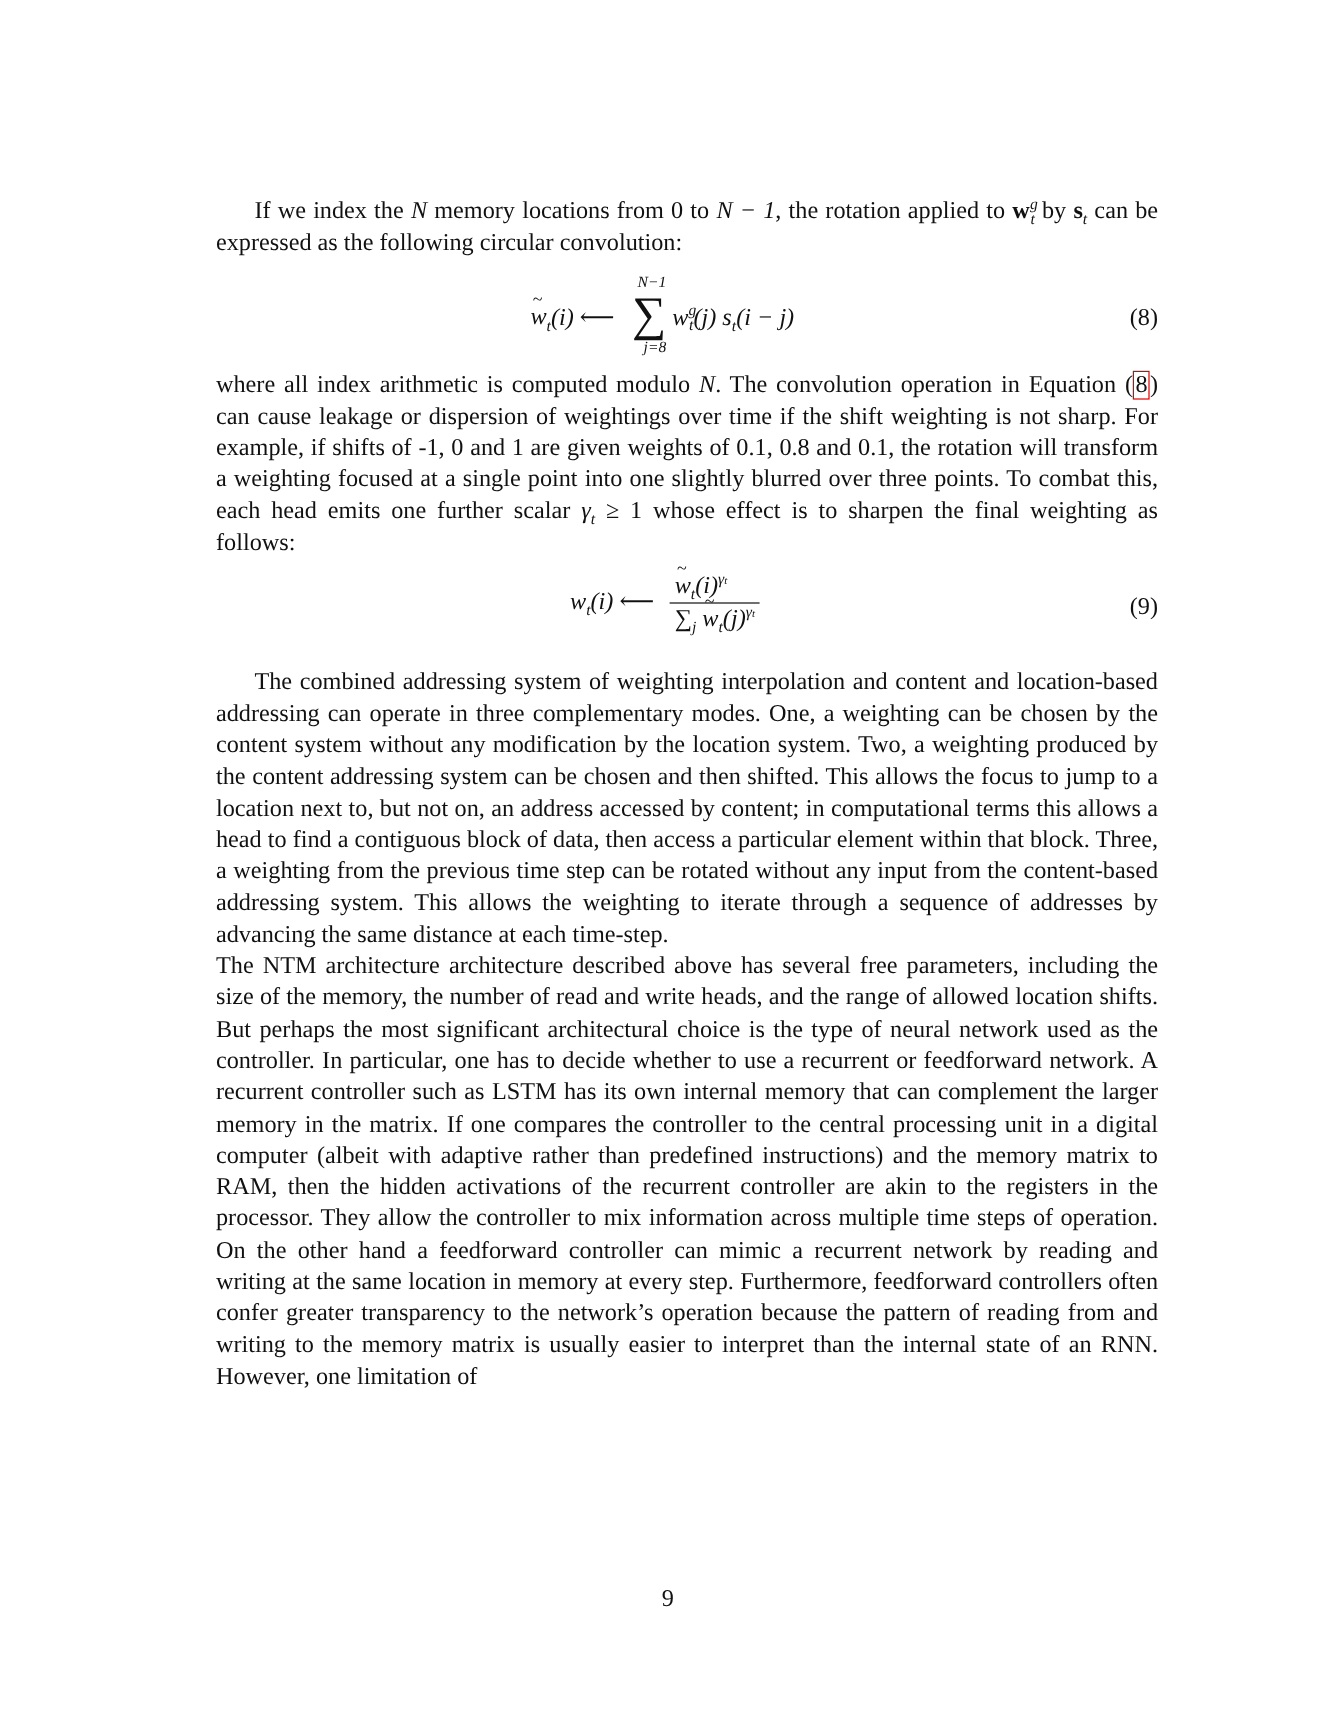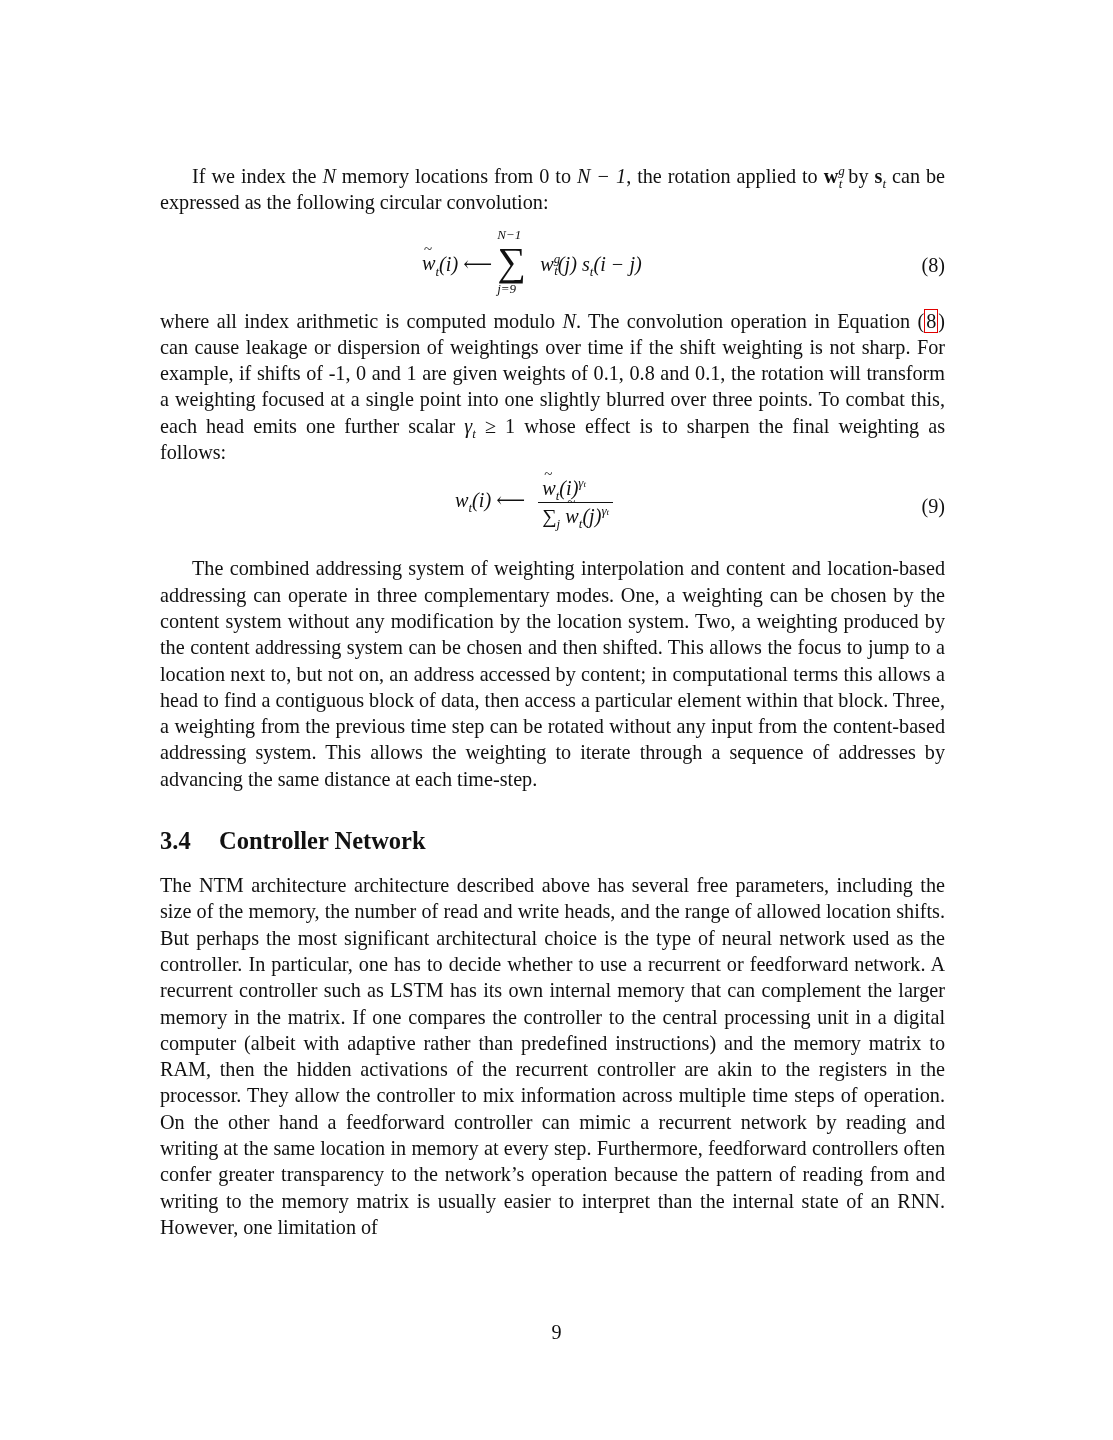--- a/index.html
+++ b/index.html
@@ -1,36 +1,36 @@
 <!DOCTYPE html>
 <html><head>
 <meta charset="utf-8">
 <style>
   html, body { margin: 0; padding: 0; background: #ffffff; }
   body {
     width: 1113px; height: 1440px; position: relative; overflow: hidden;
     font-family: "Liberation Serif", "DejaVu Serif", serif;
     color: #111111;
   }
-  .page { position: absolute; left: 160px; top: 163px; width: 785px; }
+  .page { position: absolute; left: 180px; top: 163px; width: 785px; }
   p.para {
     margin: 0; font-size: 20.2px; line-height: 26.3px; text-align: justify;
     text-align-last: left;
   }
   p.indent { text-indent: 32px; }
   .m { font-style: italic; }
   .bold { font-weight: bold; font-style: normal; }
   sup.s, sub.s { font-size: 13px; line-height: 0; }
   .eq {
     position: relative; height: 72px; font-size: 20.2px;
   }
   .eq .body { position: absolute; top: 0; }
   .eq .num { position: absolute; right: 0; }
   .sigma-wrap {
-    display: inline-block; position: relative; width: 38px; text-align: left;
+    display: inline-block; position: relative; width: 38px; text-align: right;
     vertical-align: middle;
   }
   .sigma-wrap .sig { font-size: 40px; line-height: 40px; display: block; }
   .sigma-wrap .lim-top, .sigma-wrap .lim-bot {
     font-size: 13px; font-style: italic; display: block; line-height: 14px;
   }
   .frac {
     display: inline-block; vertical-align: middle; margin-left: 8px;
   }
   .frac .numer { display: block; padding: 0 4px 2px 4px; border-bottom: 1px solid #111; }
@@ -56,21 +56,21 @@
 
   <p class="para indent"><span>If we index the </span><span class="m">N</span><span> memory locations from </span><span>0</span><span> to </span><span class="m">N − 1</span><span>, the rotation applied to </span><span class="bold">w</span><sup class="s m">g</sup><sub class="s m" style="margin-left:-6px">t</sub><span> by </span><span class="bold">s</span><sub class="s m">t</sub><span> can be expressed as the following circular convolution:</span></p>
 
   <div class="eq" style="margin-top:6px; height:86px;">
     <div class="body" style="left:262px; top:10px;">
       <span class="m tilde">w</span><sub class="s m">t</sub><span class="m">(i)</span>
       <span>⟵</span>
       <span class="sigma-wrap" style="top:-4px;">
         <span class="lim-top">N−1</span>
         <span class="sig">∑</span>
-        <span class="lim-bot">j=9</span>
+        <span class="lim-bot">j=8</span>
       </span>
       <span class="m">w</span><sup class="s m">g</sup><sub class="s m" style="margin-left:-6px">t</sub><span class="m">(j)</span>
       <span class="m">s</span><sub class="s m">t</sub><span class="m">(i − j)</span>
     </div>
     <span class="num" style="top:32px;">(8)</span>
   </div>
 
   <p class="para"><span>where all index arithmetic is computed modulo </span><span class="m">N</span><span>.  The convolution operation in Equation (</span><a class="ref-box" style="color:inherit;text-decoration:none;">8</a><span>) can cause leakage or dispersion of weightings over time if the shift weighting is not sharp.  For example, if shifts of -1, 0 and 1 are given weights of 0.1, 0.8 and 0.1, the rotation will transform a weighting focused at a single point into one slightly blurred over three points.  To combat this, each head emits one further scalar </span><span class="m">γ</span><sub class="s m">t</sub><span> ≥ 1</span><span> whose effect is to sharpen the final weighting as follows:</span></p>
 
   <div class="eq" style="height:90px;">
@@ -80,19 +80,18 @@
       <span class="frac">
         <span class="numer"><span class="m tilde">w</span><sub class="s m">t</sub><span class="m">(i)</span><sup class="s m">γ</sup><sup class="s m" style="font-size:9px">t</sup></span>
         <span class="denom"><span>∑</span><sub class="s m">j</sub> <span class="m tilde">w</span><sub class="s m">t</sub><span class="m">(j)</span><sup class="s m">γ</sup><sup class="s m" style="font-size:9px">t</sup></span>
       </span>
     </div>
     <span class="num" style="top:30px;">(9)</span>
   </div>
 
   <p class="para indent">The combined addressing system of weighting interpolation and content and location-based addressing can operate in three complementary modes.  One, a weighting can be chosen by the content system without any modification by the location system.  Two, a weighting produced by the content addressing system can be chosen and then shifted. This allows the focus to jump to a location next to, but not on, an address accessed by content; in computational terms this allows a head to find a contiguous block of data, then access a particular element within that block.  Three, a weighting from the previous time step can be rotated without any input from the content-based addressing system.  This allows the weighting to iterate through a sequence of addresses by advancing the same distance at each time-step.</p>
 
-  <h2 class="sec" style="margin-top:34px; margin-bottom:16px;"><span class="secnum">3.4</span><span>Controller Network</span></h2>
 
   <p class="para">The NTM architecture architecture described above has several free parameters, including the size of the memory, the number of read and write heads, and the range of allowed location shifts.  But perhaps the most significant architectural choice is the type of neural network used as the controller.  In particular, one has to decide whether to use a recurrent or feedforward network. A recurrent controller such as LSTM has its own internal memory that can complement the larger memory in the matrix.  If one compares the controller to the central processing unit in a digital computer (albeit with adaptive rather than predefined instructions) and the memory matrix to RAM, then the hidden activations of the recurrent controller are akin to the registers in the processor. They allow the controller to mix information across multiple time steps of operation. On the other hand a feedforward controller can mimic a recurrent network by reading and writing at the same location in memory at every step.  Furthermore, feedforward controllers often confer greater transparency to the network’s operation because the pattern of reading from and writing to the memory matrix is usually easier to interpret than the internal state of an RNN. However, one limitation of</p>
 
 </div>
 
 <div class="pagenum">9</div>
 
 </body></html>

